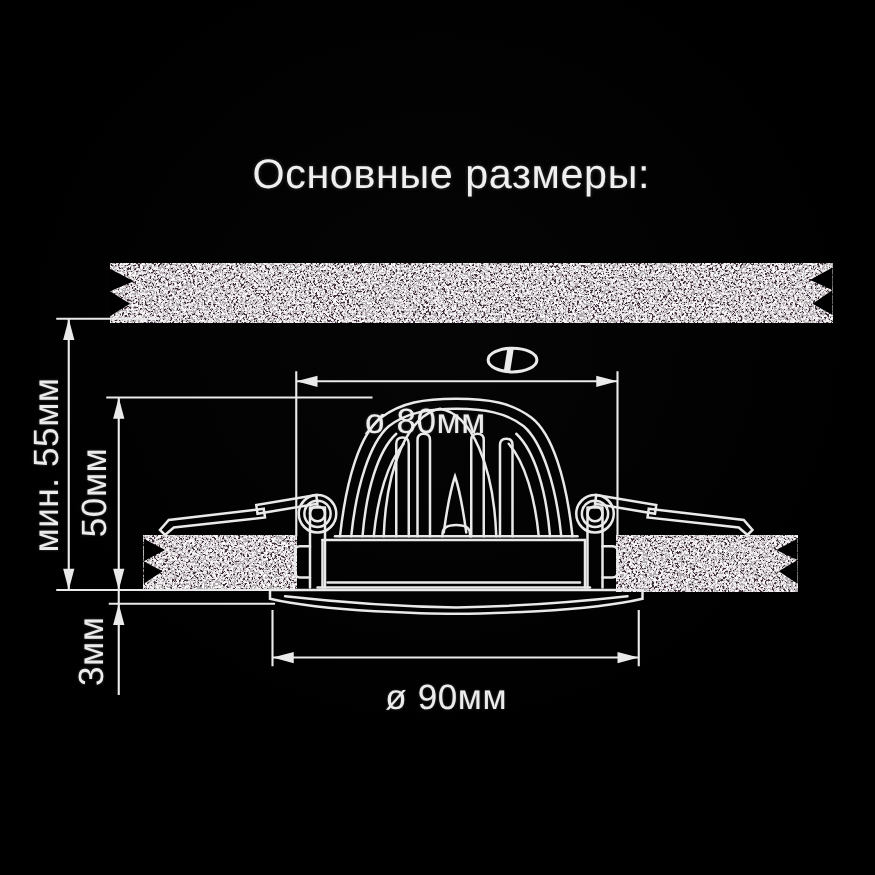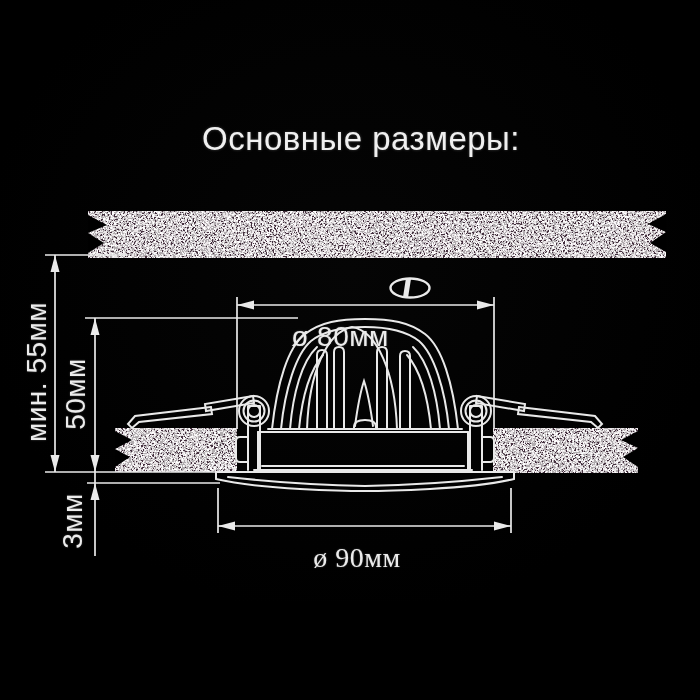--- a/index.html
+++ b/index.html
@@ -173,15 +173,15 @@
       <polygon points="18,2 23,3 20,22 15,21" fill="#eaeaea"></polygon>
     </svg>
   </span>
 
   <div class="vlabel" style="left:37px;top:372px;">мин. 55мм</div>
 
   <div class="vlabel" style="left:76px;top:394px;">50мм</div>
 
   <div class="vlabel" style="left:73px;top:521px;">3мм</div>
 
-  <div class="hlabel" style="left:357px;top:510px;font-family:Liberation Serif, serif;">ø 90мм</div>
+  <div class="hlabel" style="left:357px;top:510px;">ø 90мм</div>
 
 </div>
 
 </body></html>

